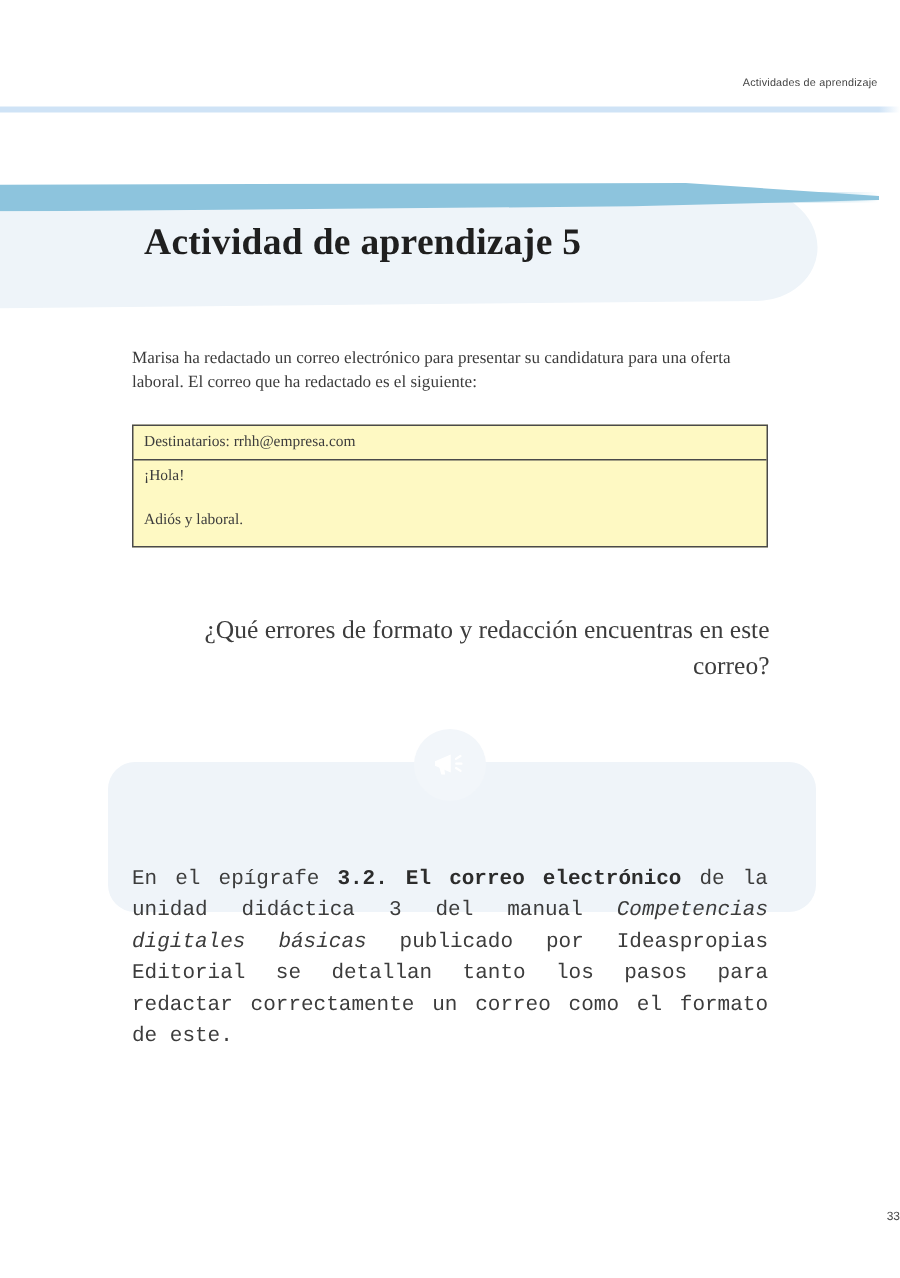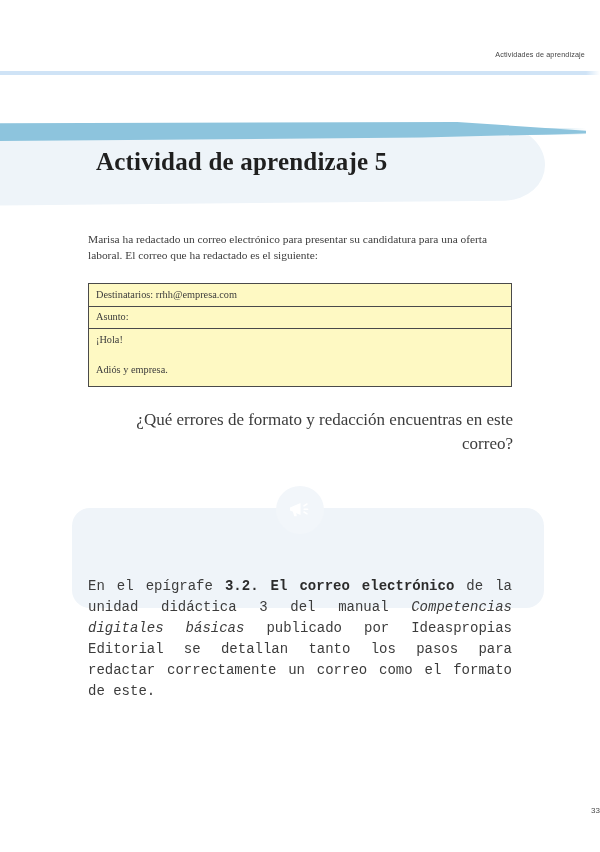--- a/index.html
+++ b/index.html
@@ -213,24 +213,23 @@
   <div class="title-panel"></div>
   <div class="title-swoosh"></div>
   <div class="title-swoosh-tip"></div>
   <div class="page-title">Actividad de aprendizaje 5</div>
 </div>
 
 <div class="intro">Marisa ha redactado un correo electrónico para presentar su candidatura para una oferta laboral. El correo que ha redactado es el siguiente:</div>
 
 <div class="email-box">
   <div class="email-row divider">Destinatarios: rrhh@empresa.com</div>
-  <div class="email-row divider">Asunto:</div>
   <div class="email-body">
     <p class="greeting">¡Hola!</p>
-    <p class="signoff">Adiós y empresa.</p>
+    <p class="signoff">Adiós y laboral.</p>
   </div>
 </div>
 
 <div class="question">¿Qué errores de formato y redacción encuentras en este correo?</div>
 
 <div class="note-box"></div>
 
 <div class="note-icon-wrap">
   <svg width="26" height="26" viewBox="0 0 26 26" aria-hidden="true">
     <path d="M3 10.5 L13.5 6 L13.5 18 L3 13.5 Z" fill="#ffffff"></path>

